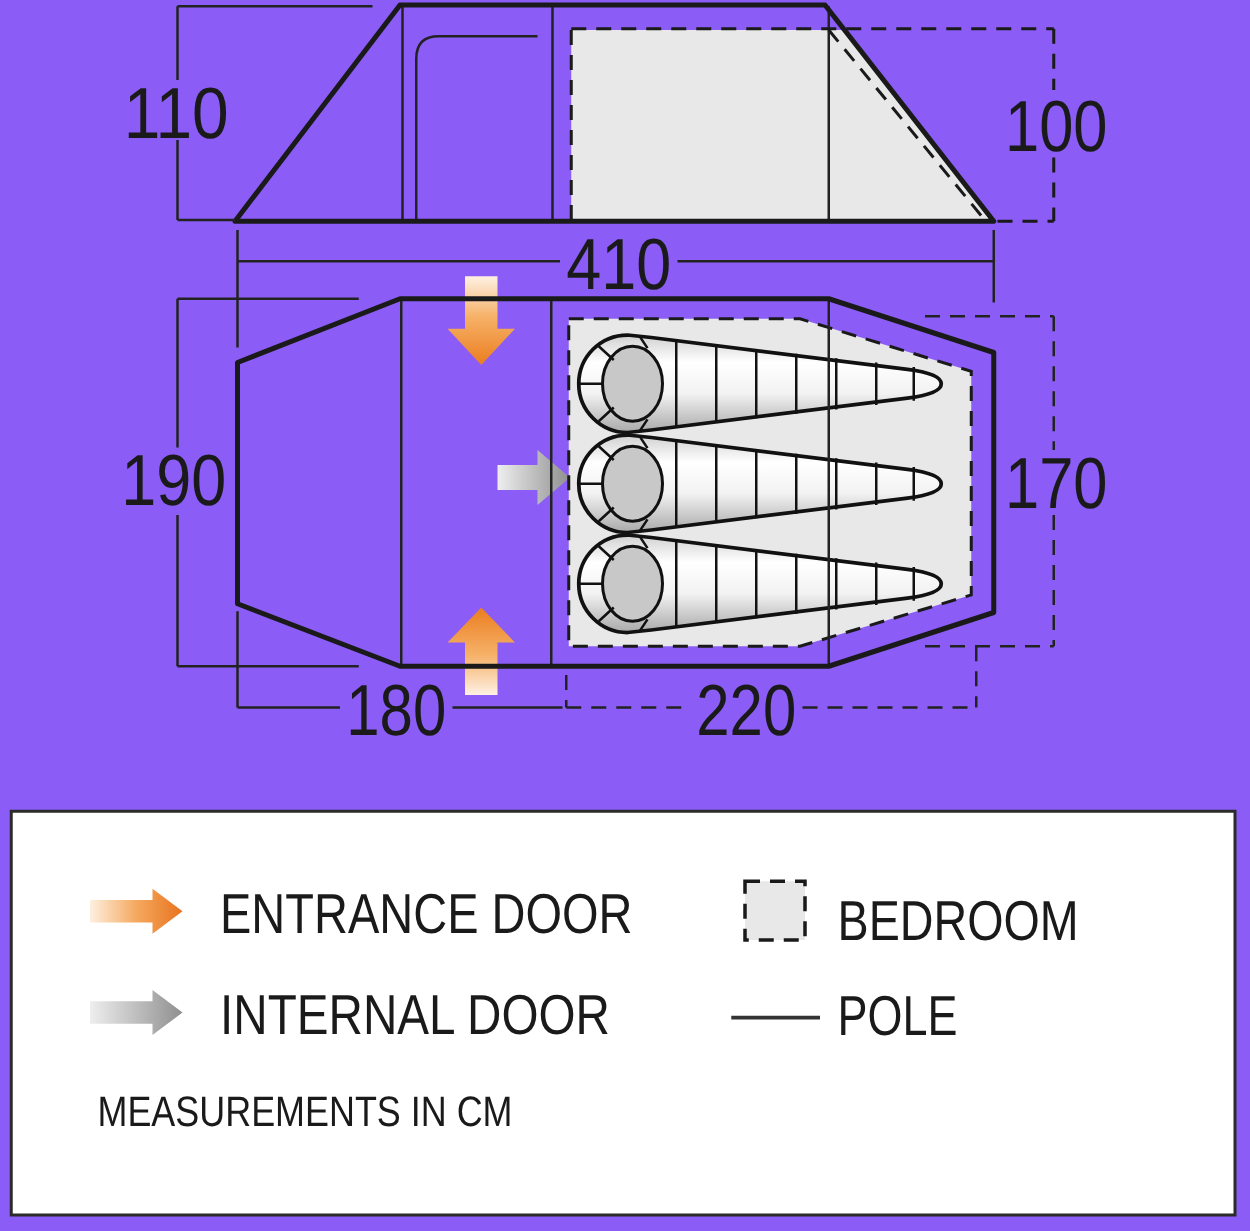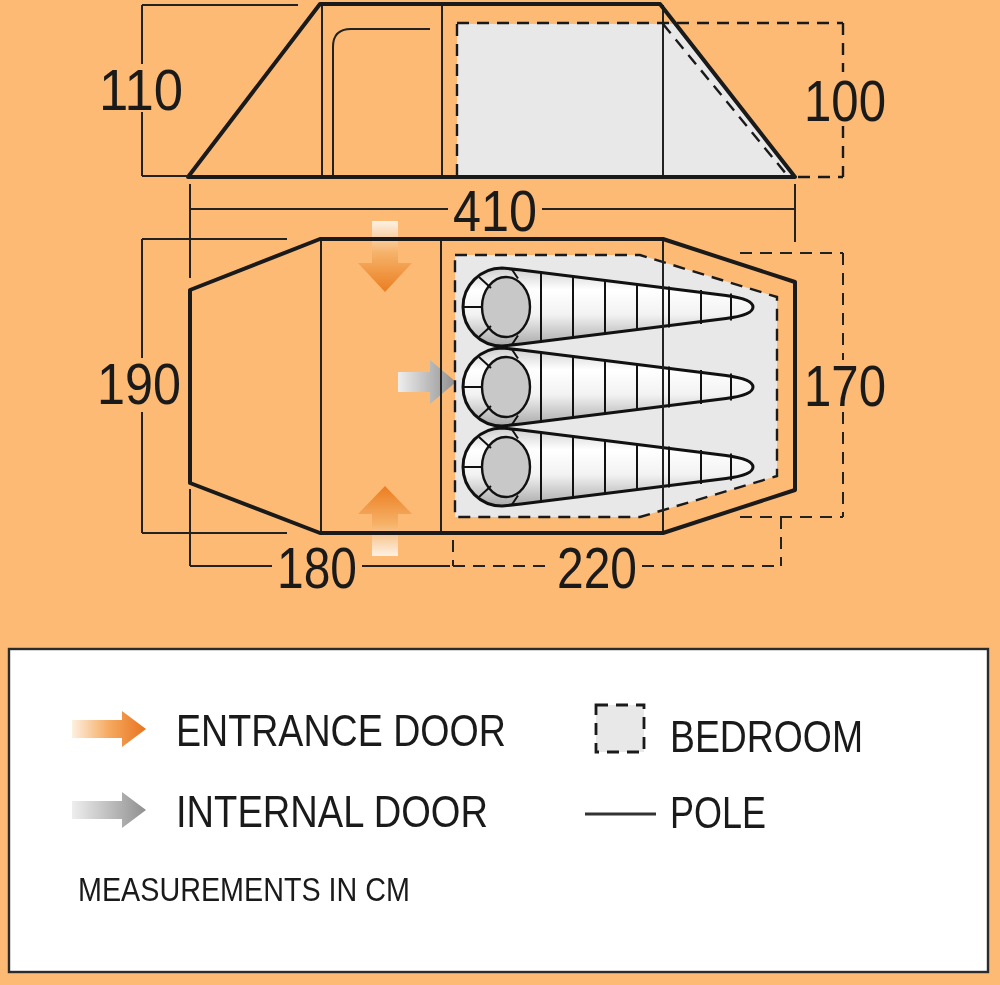--- a/index.html
+++ b/index.html
@@ -1,16 +1,16 @@
 <!DOCTYPE html>
 <html><head>
 <meta charset="utf-8">
 <style>
   html,body{margin:0;padding:0;background:#ffffff;}
-  .page{width:1000px;height:985px;position:relative;background:#fdba74;overflow:hidden;}
+  .page{width:1000px;height:985px;position:relative;background:#8b5cf6;overflow:hidden;}
   svg{display:block;}
   text{font-family:"Liberation Sans", sans-serif;fill:#1a1a1a;}
   .dim-text{font-size:58px;}
   .legend-text{font-size:45px;}
   .note-text{font-size:34px;}
   .thick{stroke:#1a1a1a;stroke-width:4;fill:none;stroke-linejoin:round;stroke-linecap:round;}
   .thin{stroke:#222222;stroke-width:2;fill:none;}
   .dash{stroke:#1a1a1a;stroke-width:2.4;fill:none;stroke-dasharray:12 8;}
   .dimline{stroke:#222222;stroke-width:2;fill:none;}
   .dimdash{stroke:#222222;stroke-width:2;fill:none;stroke-dasharray:12 8;}

